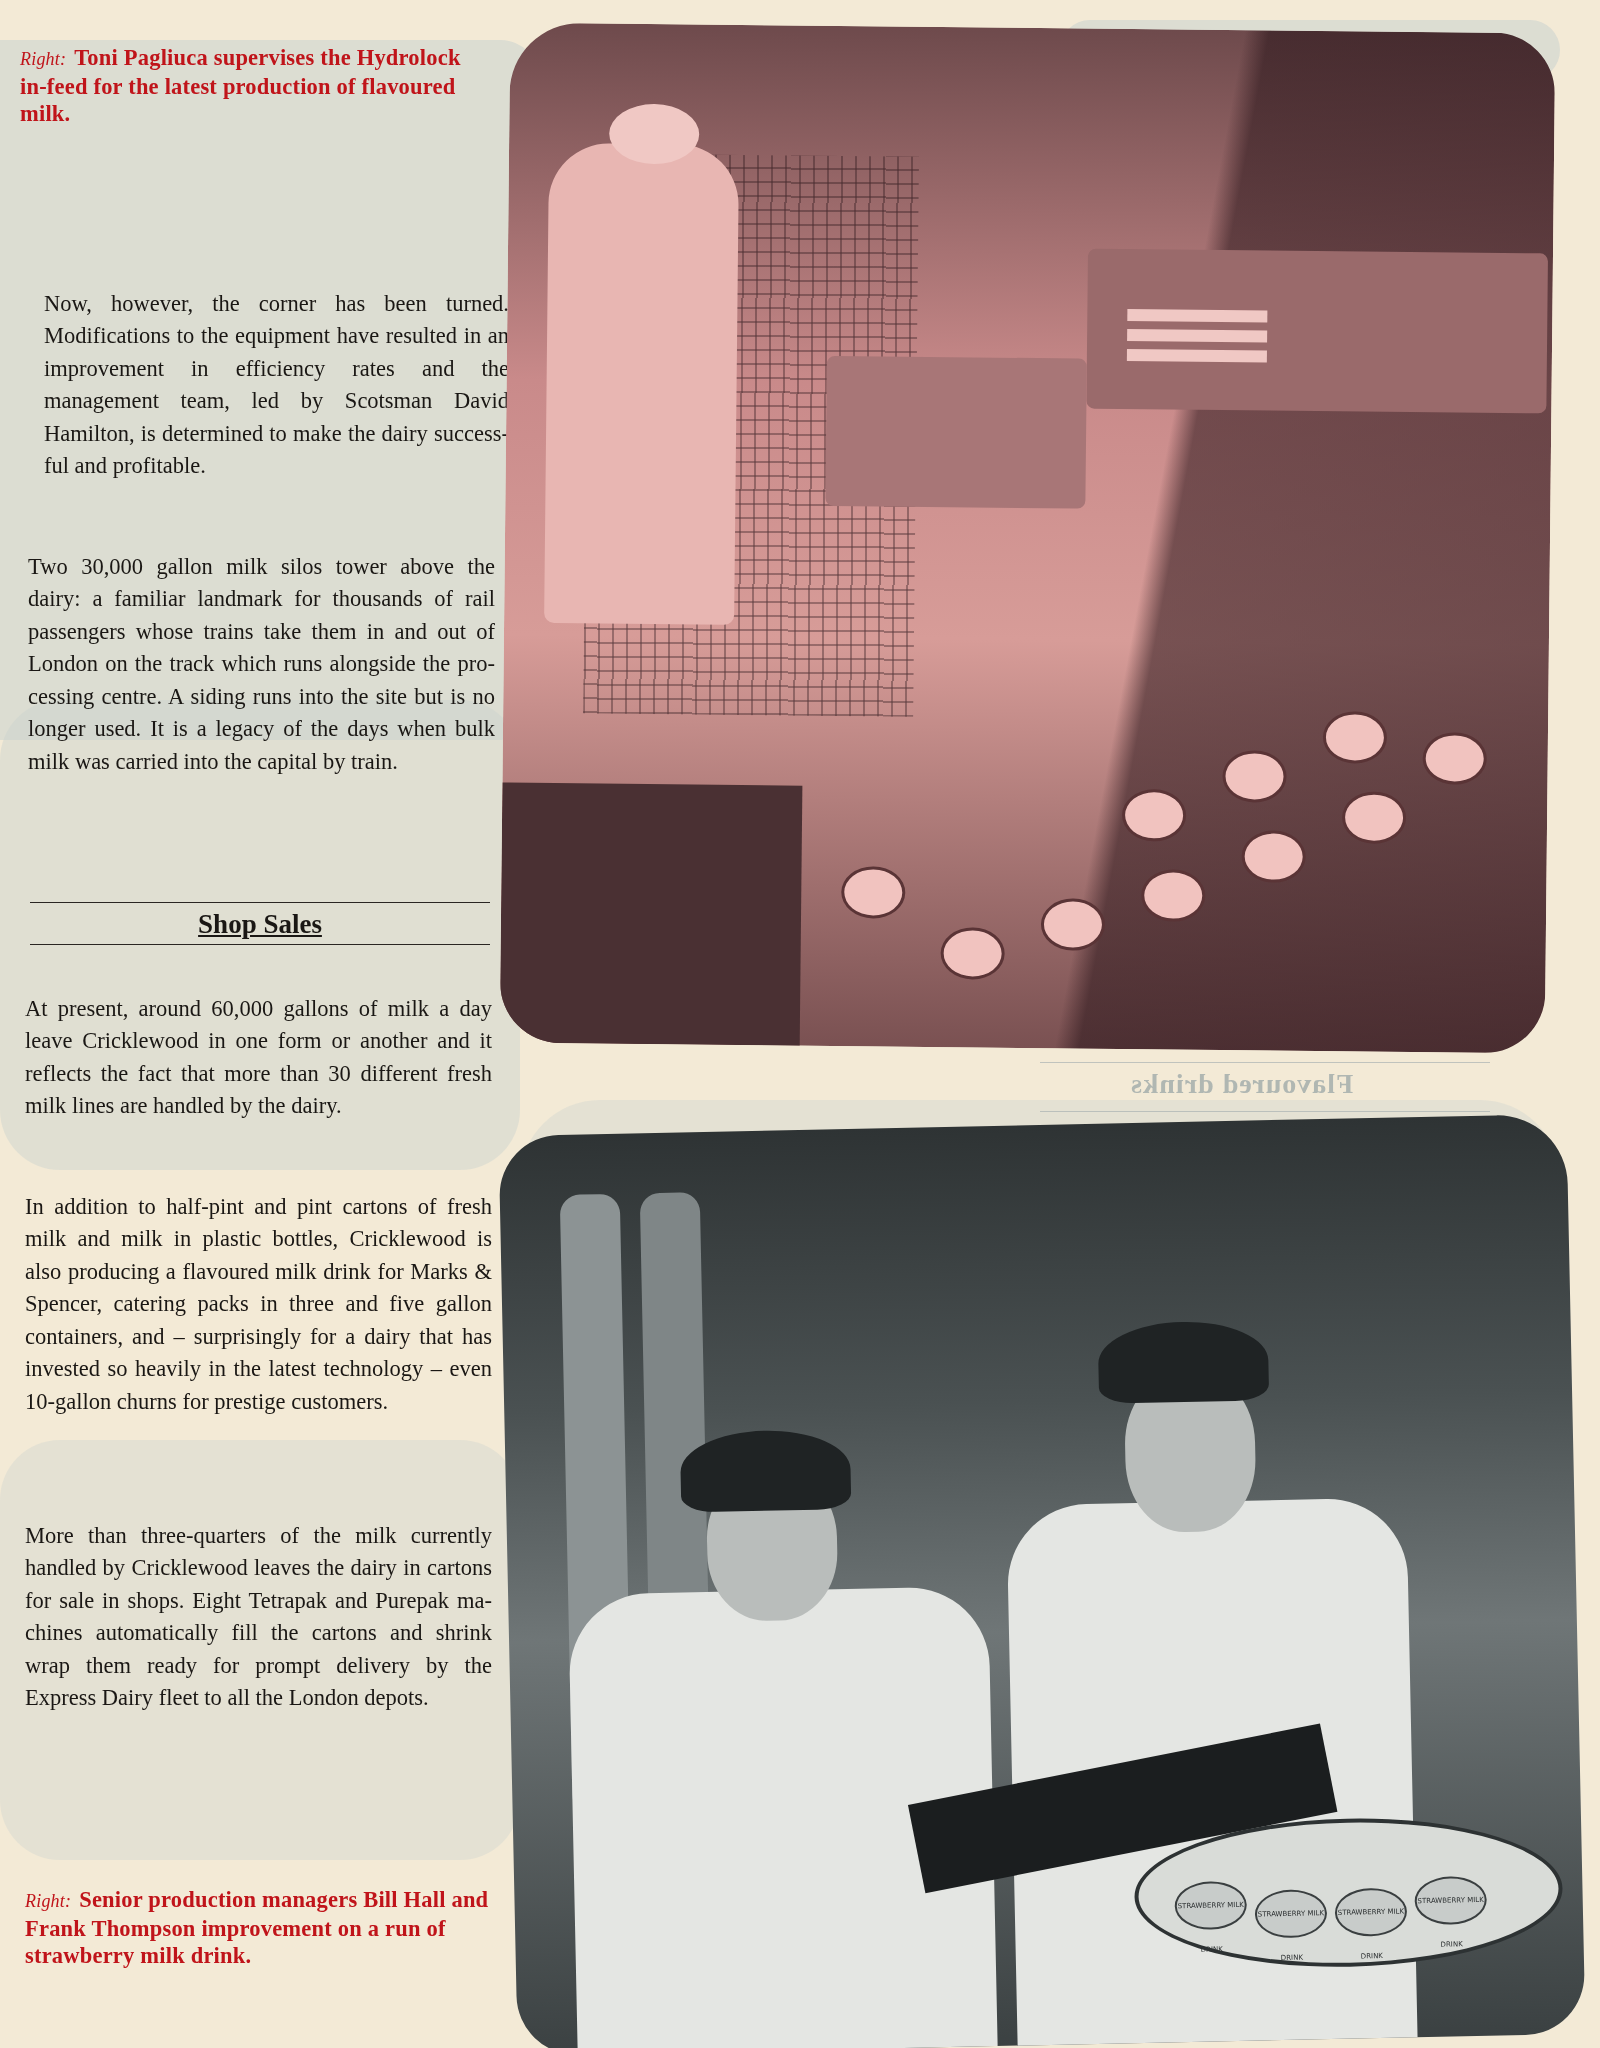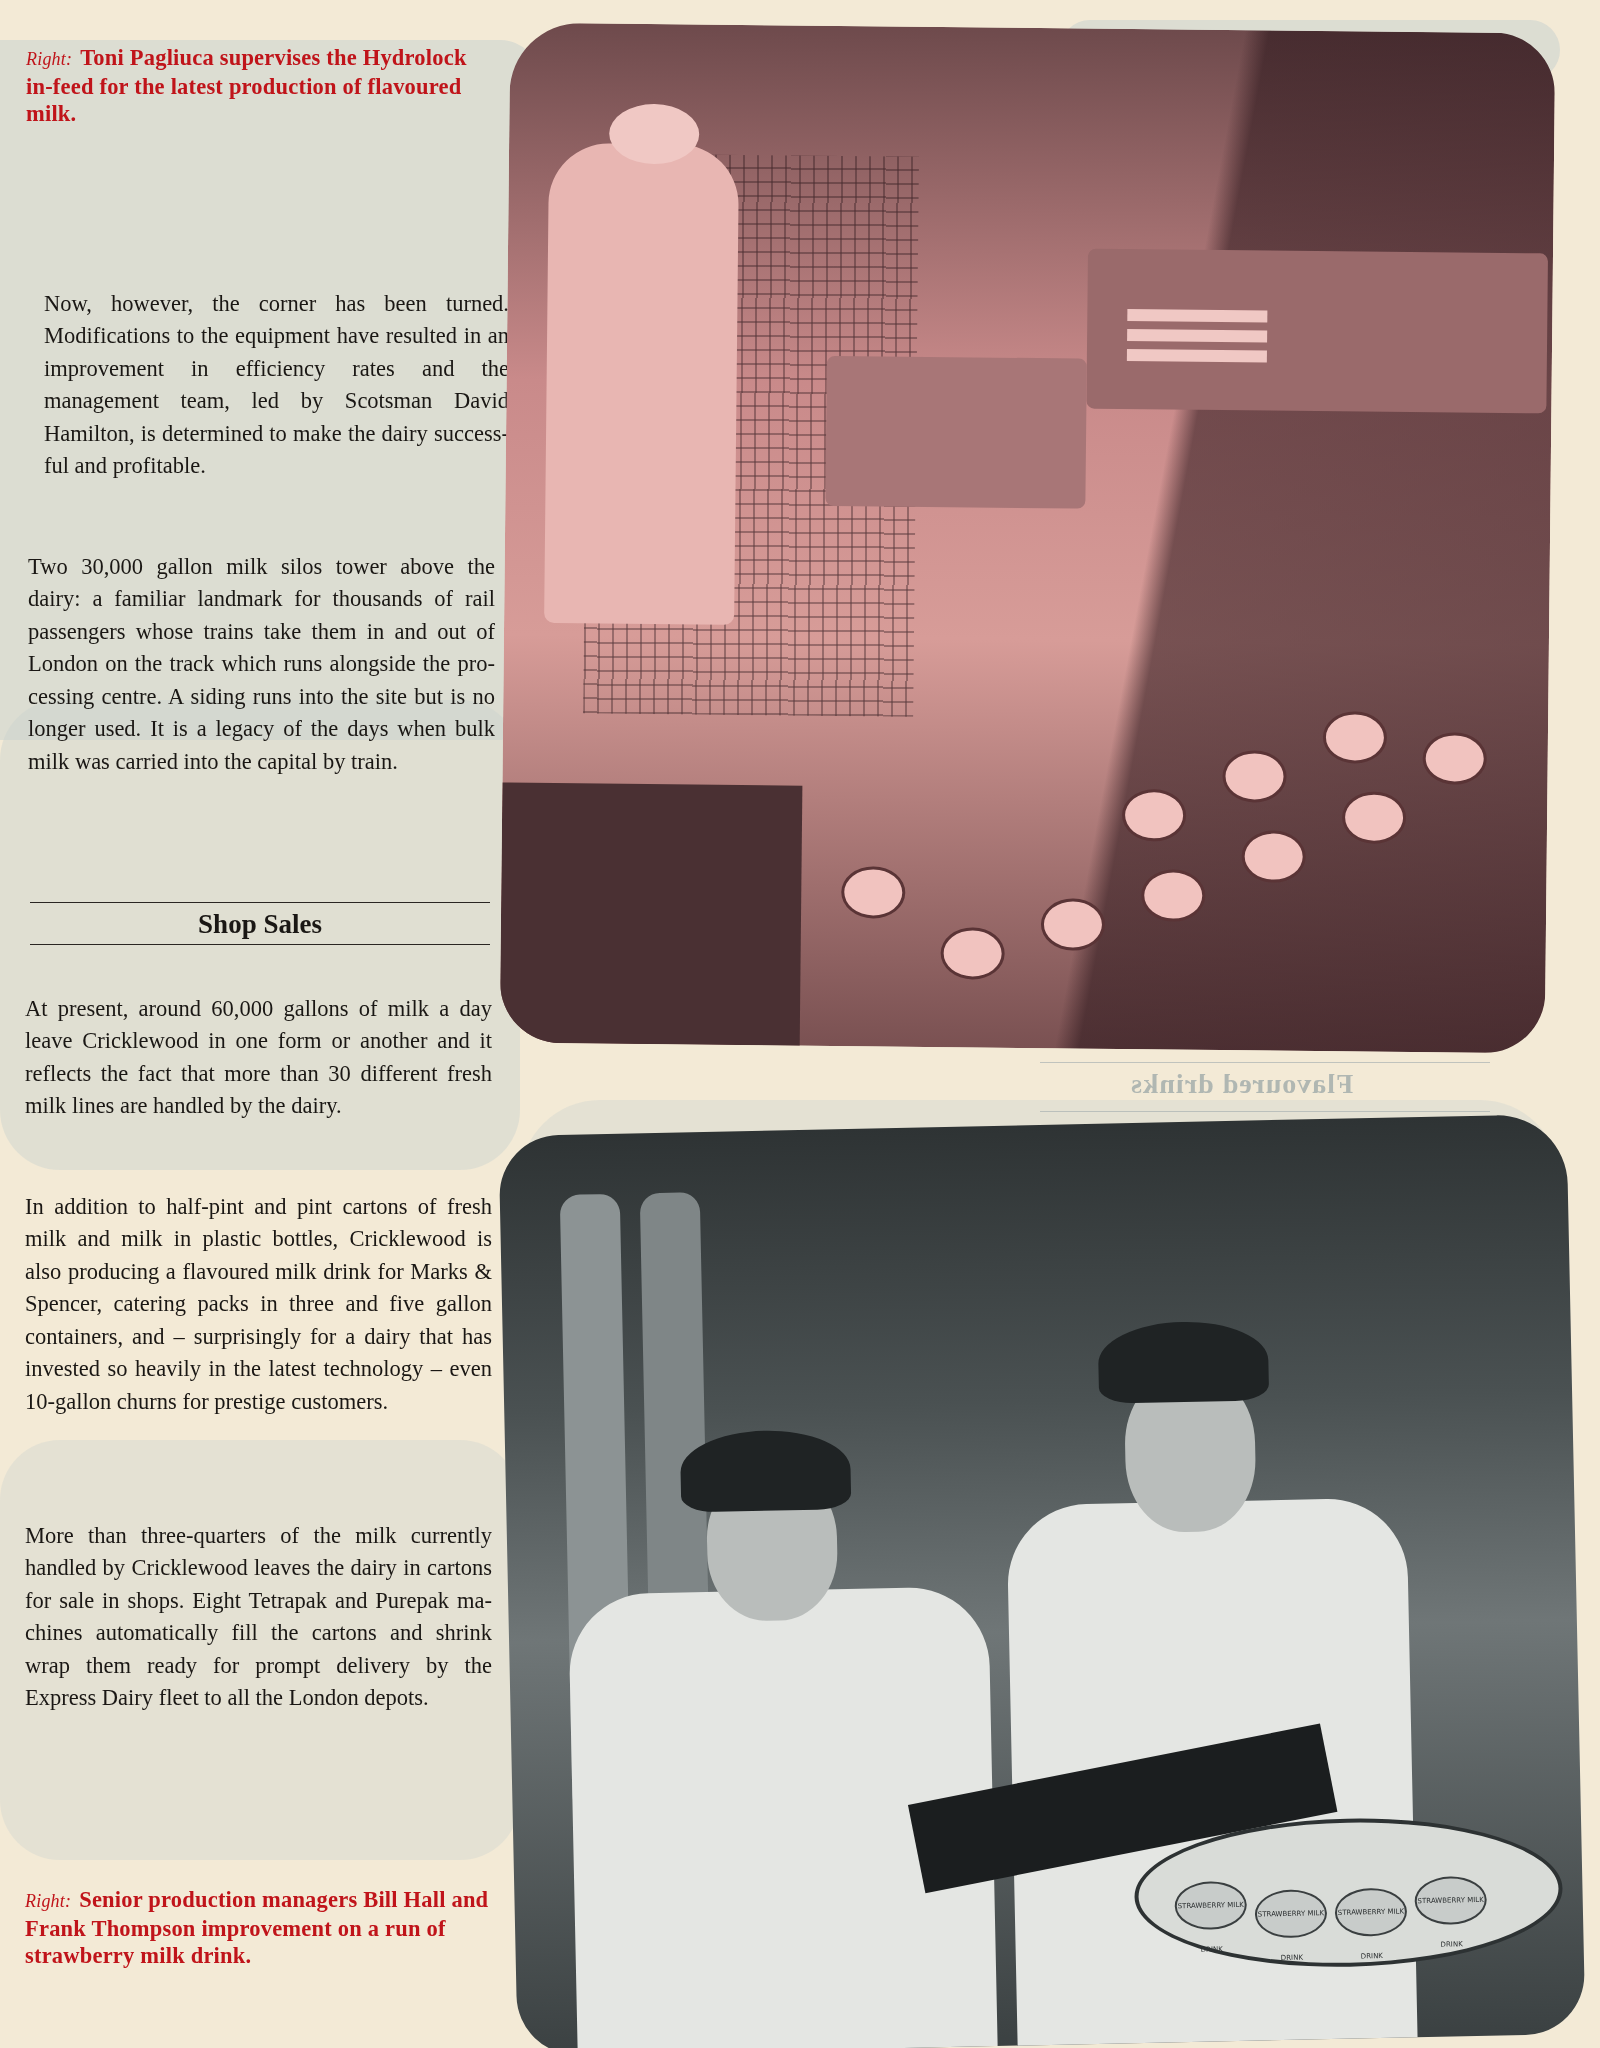--- a/index.html
+++ b/index.html
@@ -35,21 +35,21 @@
       font-size: 22.5px;
       line-height: 27px;
       letter-spacing: 0.2px;
     }
     .caption .lead {
       font-style: italic;
       font-weight: normal;
       font-size: 18px;
       margin-right: 8px;
     }
-    .caption.top { left: 26px; top: 44px; width: 470px; }
+    .caption.top { left: 20px; top: 44px; width: 470px; }
     .caption.bottom { left: 25px; top: 1886px; width: 470px; }
 
     .para {
       position: absolute;
       font-size: 22.5px;
       line-height: 32.6px;
       text-align: justify;
       hyphens: manual;
     }
     .p1 { left: 44px; top: 265px; width: 465px; }
@@ -65,20 +65,21 @@
       width: 460px;
       border-top: 1.5px solid #2a2622;
       border-bottom: 1.5px solid #2a2622;
       text-align: center;
       padding: 4px 0 3px 0;
     }
     .heading-block span {
       font-weight: bold;
       font-size: 27px;
       line-height: 34px;
+      text-decoration: underline;
     }
 
     .photo {
       position: absolute;
       overflow: hidden;
     }
     .photo-top {
       left: 505px;
       top: 28px;
       width: 1045px;

